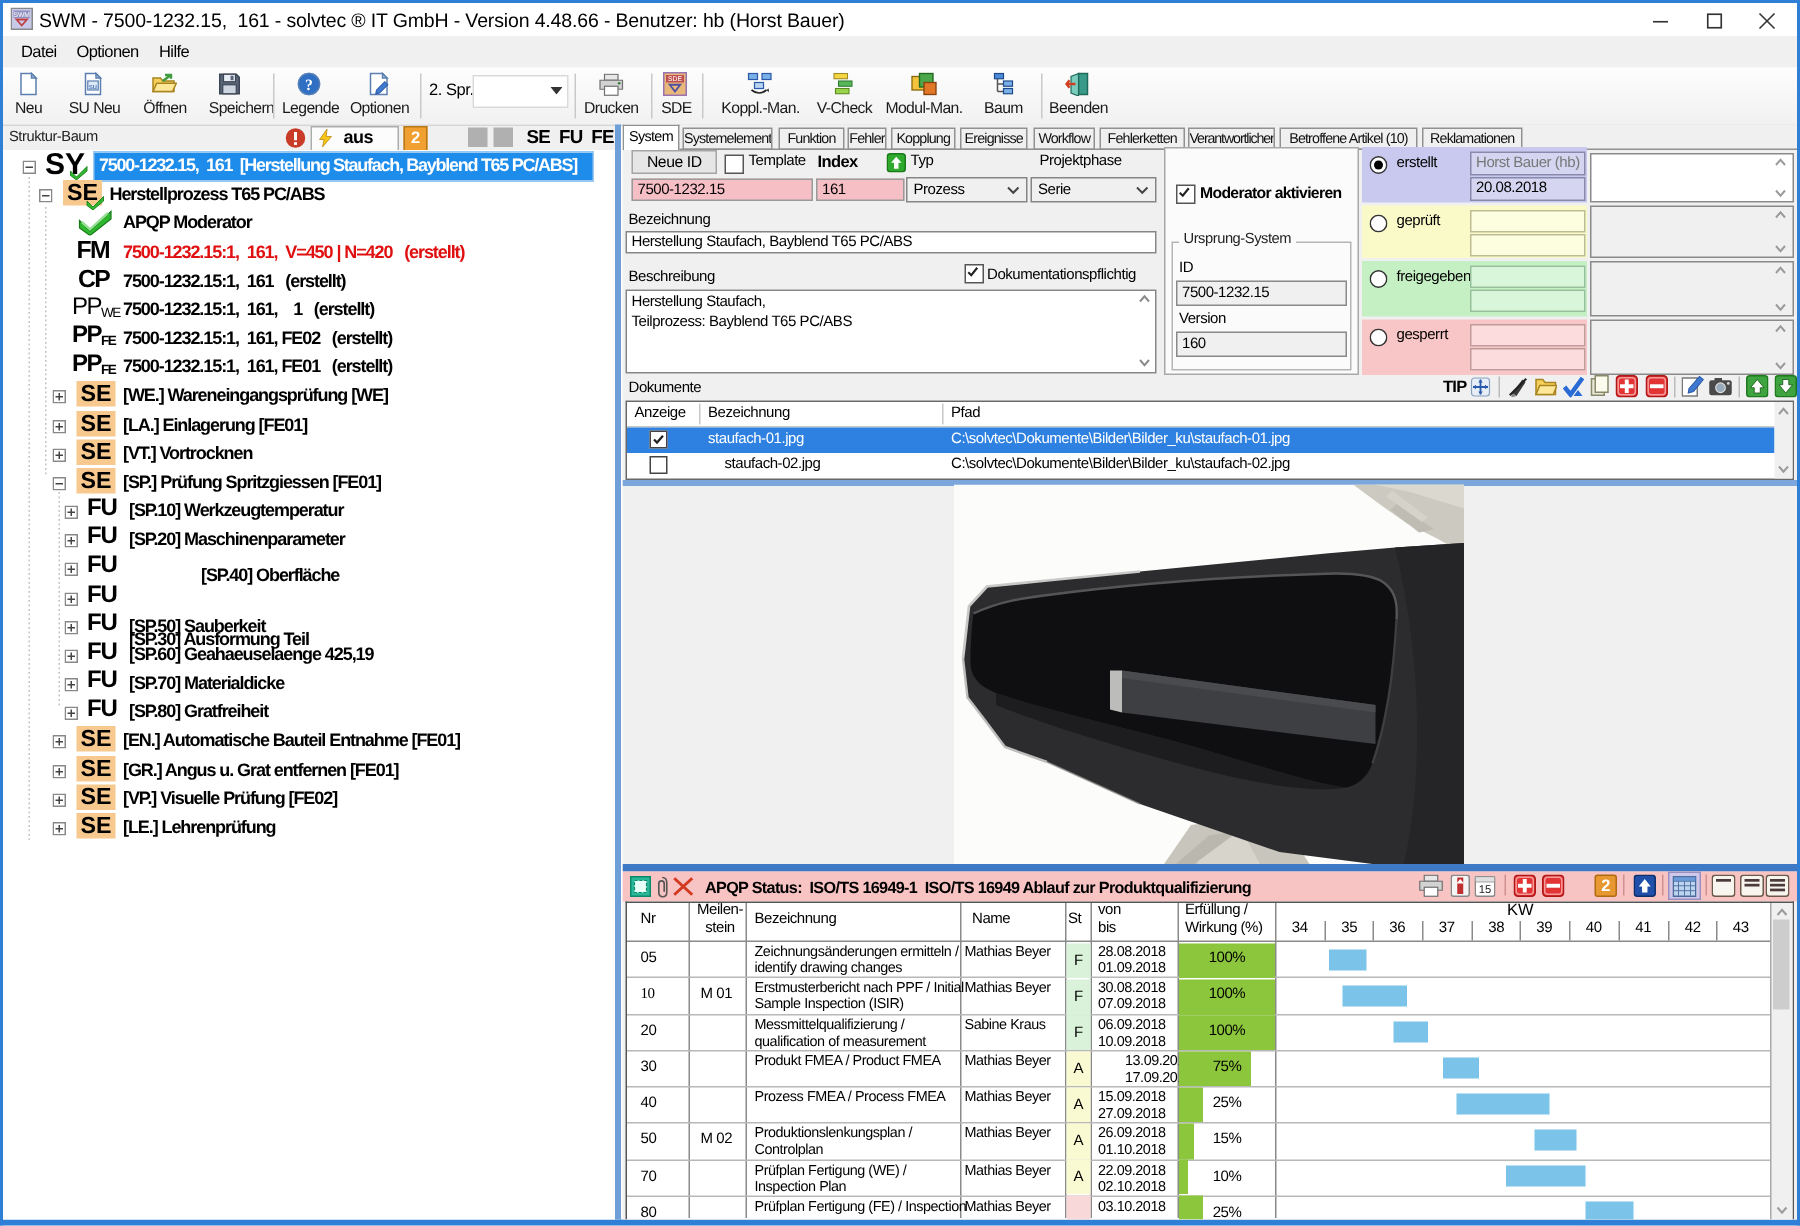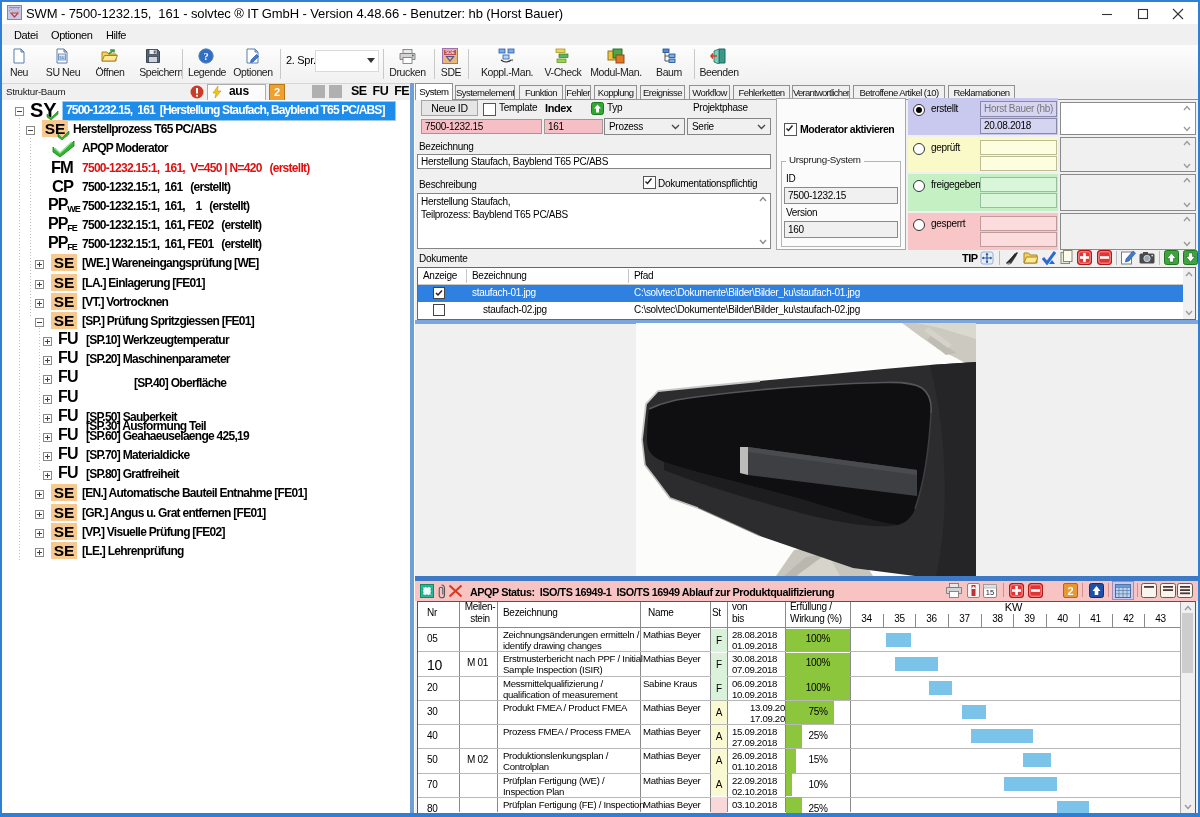--- a/index.html
+++ b/index.html
@@ -202,21 +202,21 @@
     <div class="ab treetxt" style="left:71px;top:22px;">Herstellprozess T65 PC/ABS</div>
     <svg class="ab" style="left:50px;top:40px" width="23" height="17" viewBox="0 0 23 17">
         <path d="M1 7 L8 14 L22 1 L22 6 L8 17 L1 12 Z" fill="#2db82d" stroke="#1a7a1a" stroke-width="0.8"></path>
         <path d="M2.5 8 L8 13 L20 2" fill="none" stroke="#8fe08f" stroke-width="1.6"></path>
       </svg>
     <div class="ab treetxt" style="left:80px;top:41px;">APQP Moderator</div>
     <div class="ab" style="left:49px;top:58px;font-weight:bold;font-size:16.5px;letter-spacing:-1px;">FM</div>
     <div class="ab treetxt" style="left:80px;top:61px;color:#e01010;">7500-1232.15:1,&nbsp; 161,&nbsp; V=450 | N=420&nbsp;&nbsp; (erstellt)</div>
     <div class="ab" style="left:50px;top:77px;font-weight:bold;font-size:16.5px;letter-spacing:-1px;">CP</div>
     <div class="ab treetxt" style="left:80px;top:80px;">7500-1232.15:1,&nbsp; 161&nbsp;&nbsp; (erstellt)</div>
-    <div class="ab" style="left:46px;top:96px;font-weight:bold;font-size:16px;letter-spacing:-1px;">PP<span style="font-size:9px;vertical-align:-2px;">WE</span></div>
+    <div class="ab" style="left:46px;top:96px;font-weight:normal;font-size:16px;letter-spacing:-1px;">PP<span style="font-size:9px;vertical-align:-2px;">WE</span></div>
     <div class="ab treetxt" style="left:80px;top:99px;">7500-1232.15:1,&nbsp; 161,&nbsp;&nbsp;&nbsp; 1&nbsp;&nbsp; (erstellt)</div>
     <div class="ab" style="left:46px;top:115px;font-weight:bold;font-size:16px;letter-spacing:-1px;">PP<span style="font-size:9px;vertical-align:-2px;">FE</span></div>
     <div class="ab treetxt" style="left:80px;top:118px;">7500-1232.15:1,&nbsp; 161, FE02&nbsp;&nbsp; (erstellt)</div>
     <div class="ab" style="left:46px;top:134px;font-weight:bold;font-size:16px;letter-spacing:-1px;">PP<span style="font-size:9px;vertical-align:-2px;">FE</span></div>
     <div class="ab treetxt" style="left:80px;top:137px;">7500-1232.15:1,&nbsp; 161, FE01&nbsp;&nbsp; (erstellt)</div>
     <svg class="ab" style="left:33px;top:160px" width="9" height="9" viewBox="0 0 9 9">
         <rect x="0.5" y="0.5" width="8" height="8" fill="#fff" stroke="#888"></rect>
         <line x1="2" y1="4.5" x2="7" y2="4.5" stroke="#444" stroke-width="1"></line>
         <line x1="4.5" y1="2" x2="4.5" y2="7" stroke="#444" stroke-width="1"></line>
       </svg>
@@ -659,21 +659,21 @@
     <div class="ab" style="left:3px;top:568px;width:765px;height:1px;background:#b8b8b8;"></div>
     <div class="ab" style="left:12px;top:550px;font-size:10px;letter-spacing:-0.3px;">05</div>
     <div class="ab" style="left:88px;top:546px;font-size:9.6px;letter-spacing:-0.3px;line-height:11px;">Zeichnungsänderungen ermitteln /<br>identify drawing changes</div>
     <div class="ab" style="left:228px;top:546px;font-size:9.6px;letter-spacing:-0.3px;">Mathias Beyer</div>
     <div class="ab" style="left:296px;top:546px;width:16px;height:23px;background:#d9f2d9;font-size:10px;text-align:center;line-height:23px;">F</div>
     <div class="ab" style="left:317px;top:546px;font-size:9.6px;letter-spacing:-0.3px;line-height:11px;">28.08.2018<br>01.09.2018</div>
     <div class="ab" style="left:371px;top:546px;width:64px;height:23px;background:#8cc63c;"></div>
     <div class="ab" style="left:371px;top:550px;width:64px;font-size:10px;letter-spacing:-0.3px;text-align:center;">100%</div>
     <div class="ab" style="left:471px;top:550px;width:25px;height:14px;background:#7cc3ea;"></div>
     <div class="ab" style="left:3px;top:593px;width:765px;height:1px;background:#b8b8b8;"></div>
-    <div class="ab" style="left:12px;top:574px;font-size:14px;letter-spacing:-0.3px;">10</div>
+    <div class="ab" style="left:12px;top:574px;font-size:10px;letter-spacing:-0.3px;font-family:Liberation Serif, serif;">10</div>
     <div class="ab" style="left:52px;top:574px;font-size:10px;letter-spacing:-0.3px;">M 01</div>
     <div class="ab" style="left:88px;top:570px;font-size:9.6px;letter-spacing:-0.3px;line-height:11px;">Erstmusterbericht nach PPF / Initial<br>Sample Inspection (ISIR)</div>
     <div class="ab" style="left:228px;top:570px;font-size:9.6px;letter-spacing:-0.3px;">Mathias Beyer</div>
     <div class="ab" style="left:296px;top:570px;width:16px;height:24px;background:#d9f2d9;font-size:10px;text-align:center;line-height:24px;">F</div>
     <div class="ab" style="left:317px;top:570px;font-size:9.6px;letter-spacing:-0.3px;line-height:11px;">30.08.2018<br>07.09.2018</div>
     <div class="ab" style="left:371px;top:570px;width:64px;height:24px;background:#8cc63c;"></div>
     <div class="ab" style="left:371px;top:574px;width:64px;font-size:10px;letter-spacing:-0.3px;text-align:center;">100%</div>
     <div class="ab" style="left:480px;top:574px;width:43px;height:14px;background:#7cc3ea;"></div>
     <div class="ab" style="left:3px;top:617px;width:765px;height:1px;background:#b8b8b8;"></div>
     <div class="ab" style="left:12px;top:599px;font-size:10px;letter-spacing:-0.3px;">20</div>

